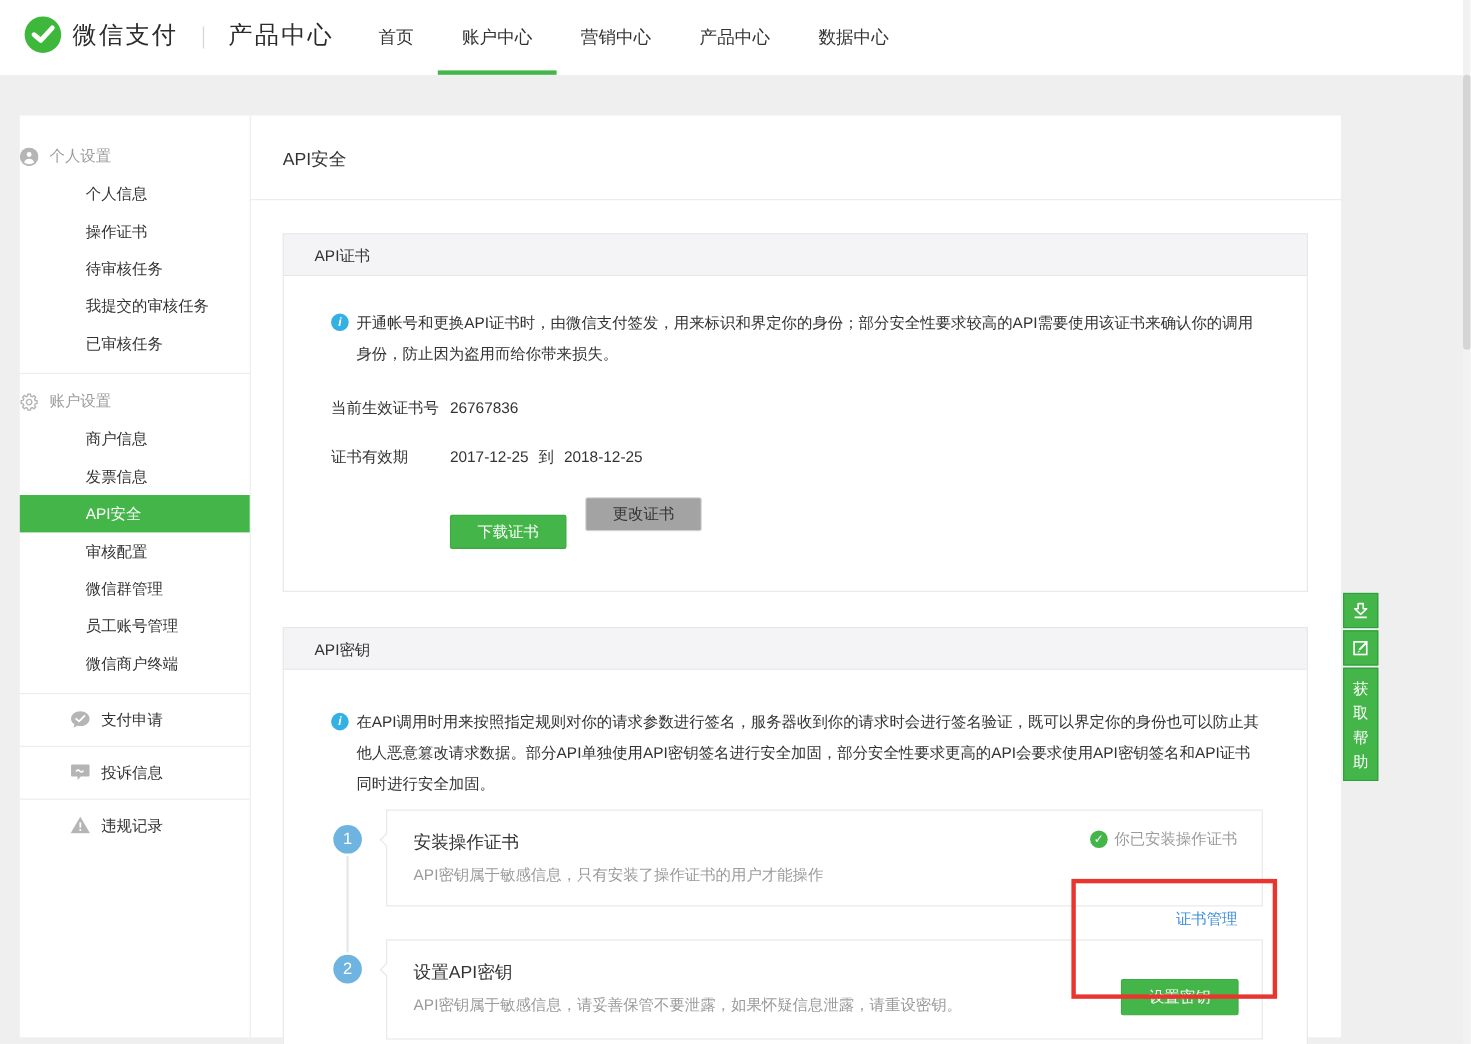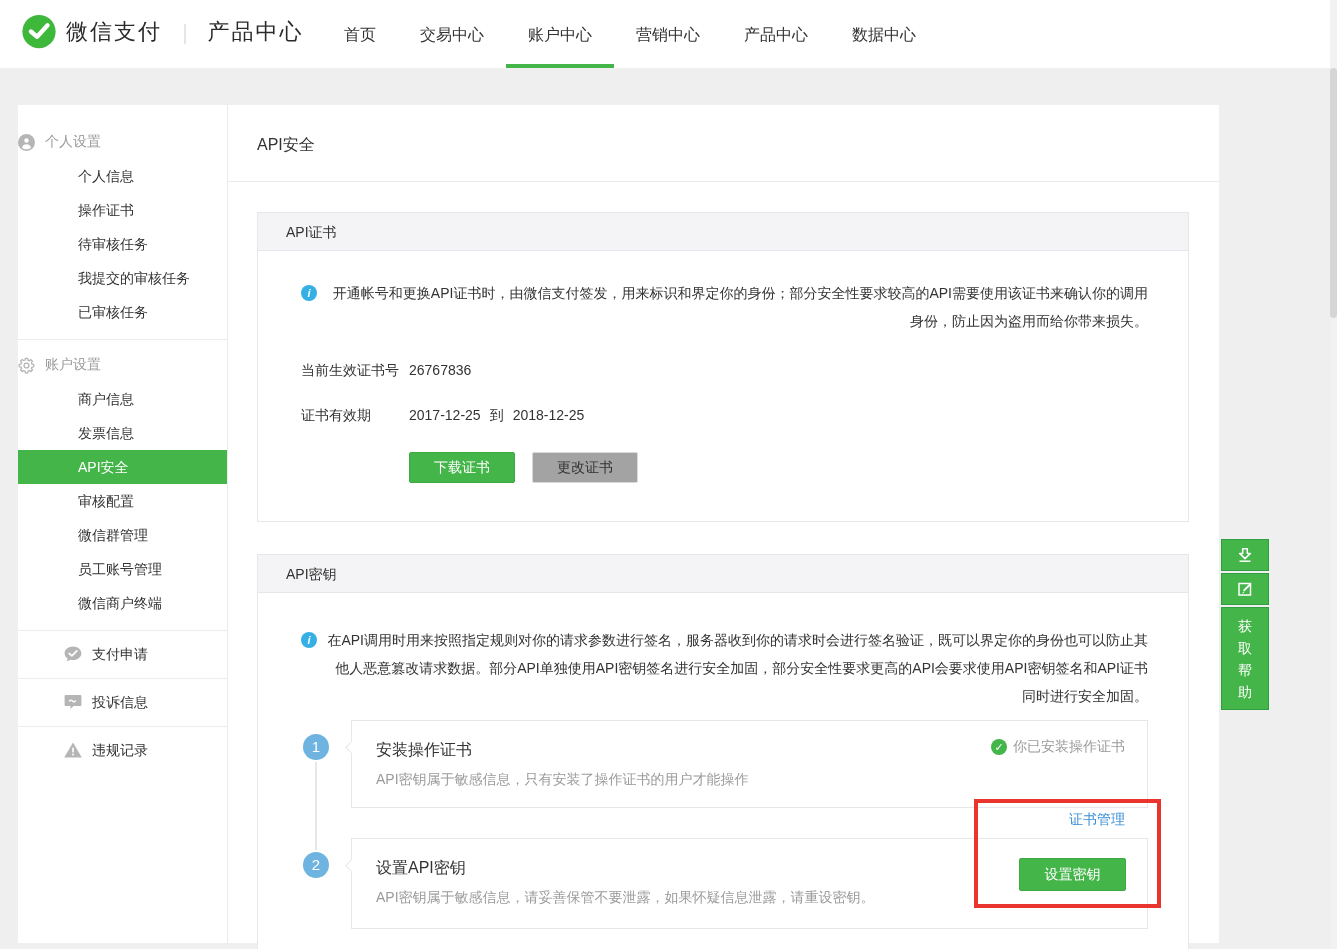--- a/index.html
+++ b/index.html
@@ -42,28 +42,28 @@
   .sec-head { height:39px; line-height:38px; background:#f4f4f6; border:1px solid #e7e7eb;
               padding-left:28px; font-size:14px; color:#333; }
   .sec-body { border:1px solid #e7e7eb; border-top:none; background:#fff; }
   .cert-body { padding:28px 40px 38px 43px; }
   .key-body  { padding:33px 40px 23px 43px; }
   .info-row { display:flex; }
   .info-icon { flex:0 0 16px; width:16px; height:16px; border-radius:50%; background:#35b0e4;
                color:#fff; font-size:11px; font-weight:bold; font-style:italic; text-align:center;
                line-height:16px; margin:6px 7px 0 0; }
   .info-icon::after { content:"i"; }
-  .info-text { font-size:14px; color:#333; line-height:28px; max-width:850px;text-align:right; }
+  .info-text { font-size:14px; color:#333; line-height:28px; max-width:850px; }
   .field-row { margin-top:27px; display:flex; font-size:14px; }
   .field-label { width:108px; color:#333; }
   .field-value { color:#333; }
   .btn-row { margin-top:27px; margin-left:108px; display:flex; gap:17px; }
   .btn { display:inline-block; font-size:14px; height:31px; line-height:29px; padding:0 24px;
          text-align:center; cursor:pointer; border-radius:2px; }
-  .btn-green { background:#44b549; border:1px solid #3faa44; color:#fff; }
+  .btn-green { background:#44b549; border:1px solid #3faa44; color:#fff;margin-top:16px; }
   .btn-white { background:#a3a3a3; border:1px solid #d9d9d9; color:#333; }
   
   .steps { margin-top:10px; position:relative; }
   .connector { position:absolute; left:14px; top:42px; width:2px; height:88px; background:#e4e7ea; }
   .step-row { display:flex; }
   .step-row + .step-row { margin-top:30px; }
   .step-num { width:50px; padding-left:2px; }
   .step-circle { width:26px; height:26px; border-radius:50%; background:#6fb3e0; color:#fff;
                  text-align:center; line-height:26px; font-size:15px; margin-top:14px;
                  position:relative; z-index:1; }
@@ -81,21 +81,21 @@
   .check-icon { width:16px; height:16px; border-radius:50%; background:#44b549; color:#fff;
                 font-size:11px; line-height:16px; text-align:center; margin-right:6px; }
   .check-icon::after { content:"✓"; }
   .cert-link { position:absolute; right:22px; top:46px; color:#3c8fd9; font-size:14px; cursor:pointer;margin-top:44px; }
   .btn-setkey { position:absolute; right:21px; top:19px; width:107px; height:33px; line-height:31px; padding:0; }
   
   .red-annotation { position:absolute; left:974px; top:799px; width:187px; height:109px;
                     border:4px solid #e9352e; z-index:6; pointer-events:none; }
   
   .help-panel { position:absolute; left:1221px; top:539px; width:32px; z-index:3; }
-  .help-btn { width:48px; background:#43b549; border:1px solid #2e9e3e; color:#fff;
+  .help-btn { width:32px; background:#43b549; border:1px solid #2e9e3e; color:#fff;
               display:flex; align-items:center; justify-content:center; cursor:pointer; }
   .help-btn.sq { height:32px; margin-bottom:2px; }
   .help-btn.tall { height:103px; }
   .help-btn svg { width:18px; height:18px; display:block; }
   .help-vert { width:16px; word-break:break-all; line-height:22px; font-size:14px;
                text-align:center; color:#fff; }
   
   .scroll-track { position:absolute; right:0; top:0; width:7px; height:949px; background:#f2f2f2; z-index:7; }
   .scroll-thumb { position:absolute; right:0; top:68px; width:7px; height:250px; background:#d5d5d5;
                   border-radius:4px; cursor:pointer; }
@@ -111,21 +111,20 @@
         <path d="M9 33 L16 34.5 L11 27 Z" fill="#3db83b"></path>
         <path d="M11.5 19.5 L18 25 L29 13" fill="none" stroke="#fff" stroke-width="4.6" stroke-linecap="round" stroke-linejoin="round"></path>
       </svg>
     </span>
     <span class="brand-name">微信支付</span>
     <span class="brand-sep">｜</span>
     <span class="brand-platform">产品中心</span>
   </div>
   <div class="topnav">
     <div class="nav-item">首页</div>
-    <div class="nav-item">交易中心</div>
     <div class="nav-item active">账户中心</div>
     <div class="nav-item">营销中心</div>
     <div class="nav-item">产品中心</div>
     <div class="nav-item">数据中心</div>
   </div>
 </div>
 
 <div class="page-bg"></div>
 
 <div class="sidebar">

